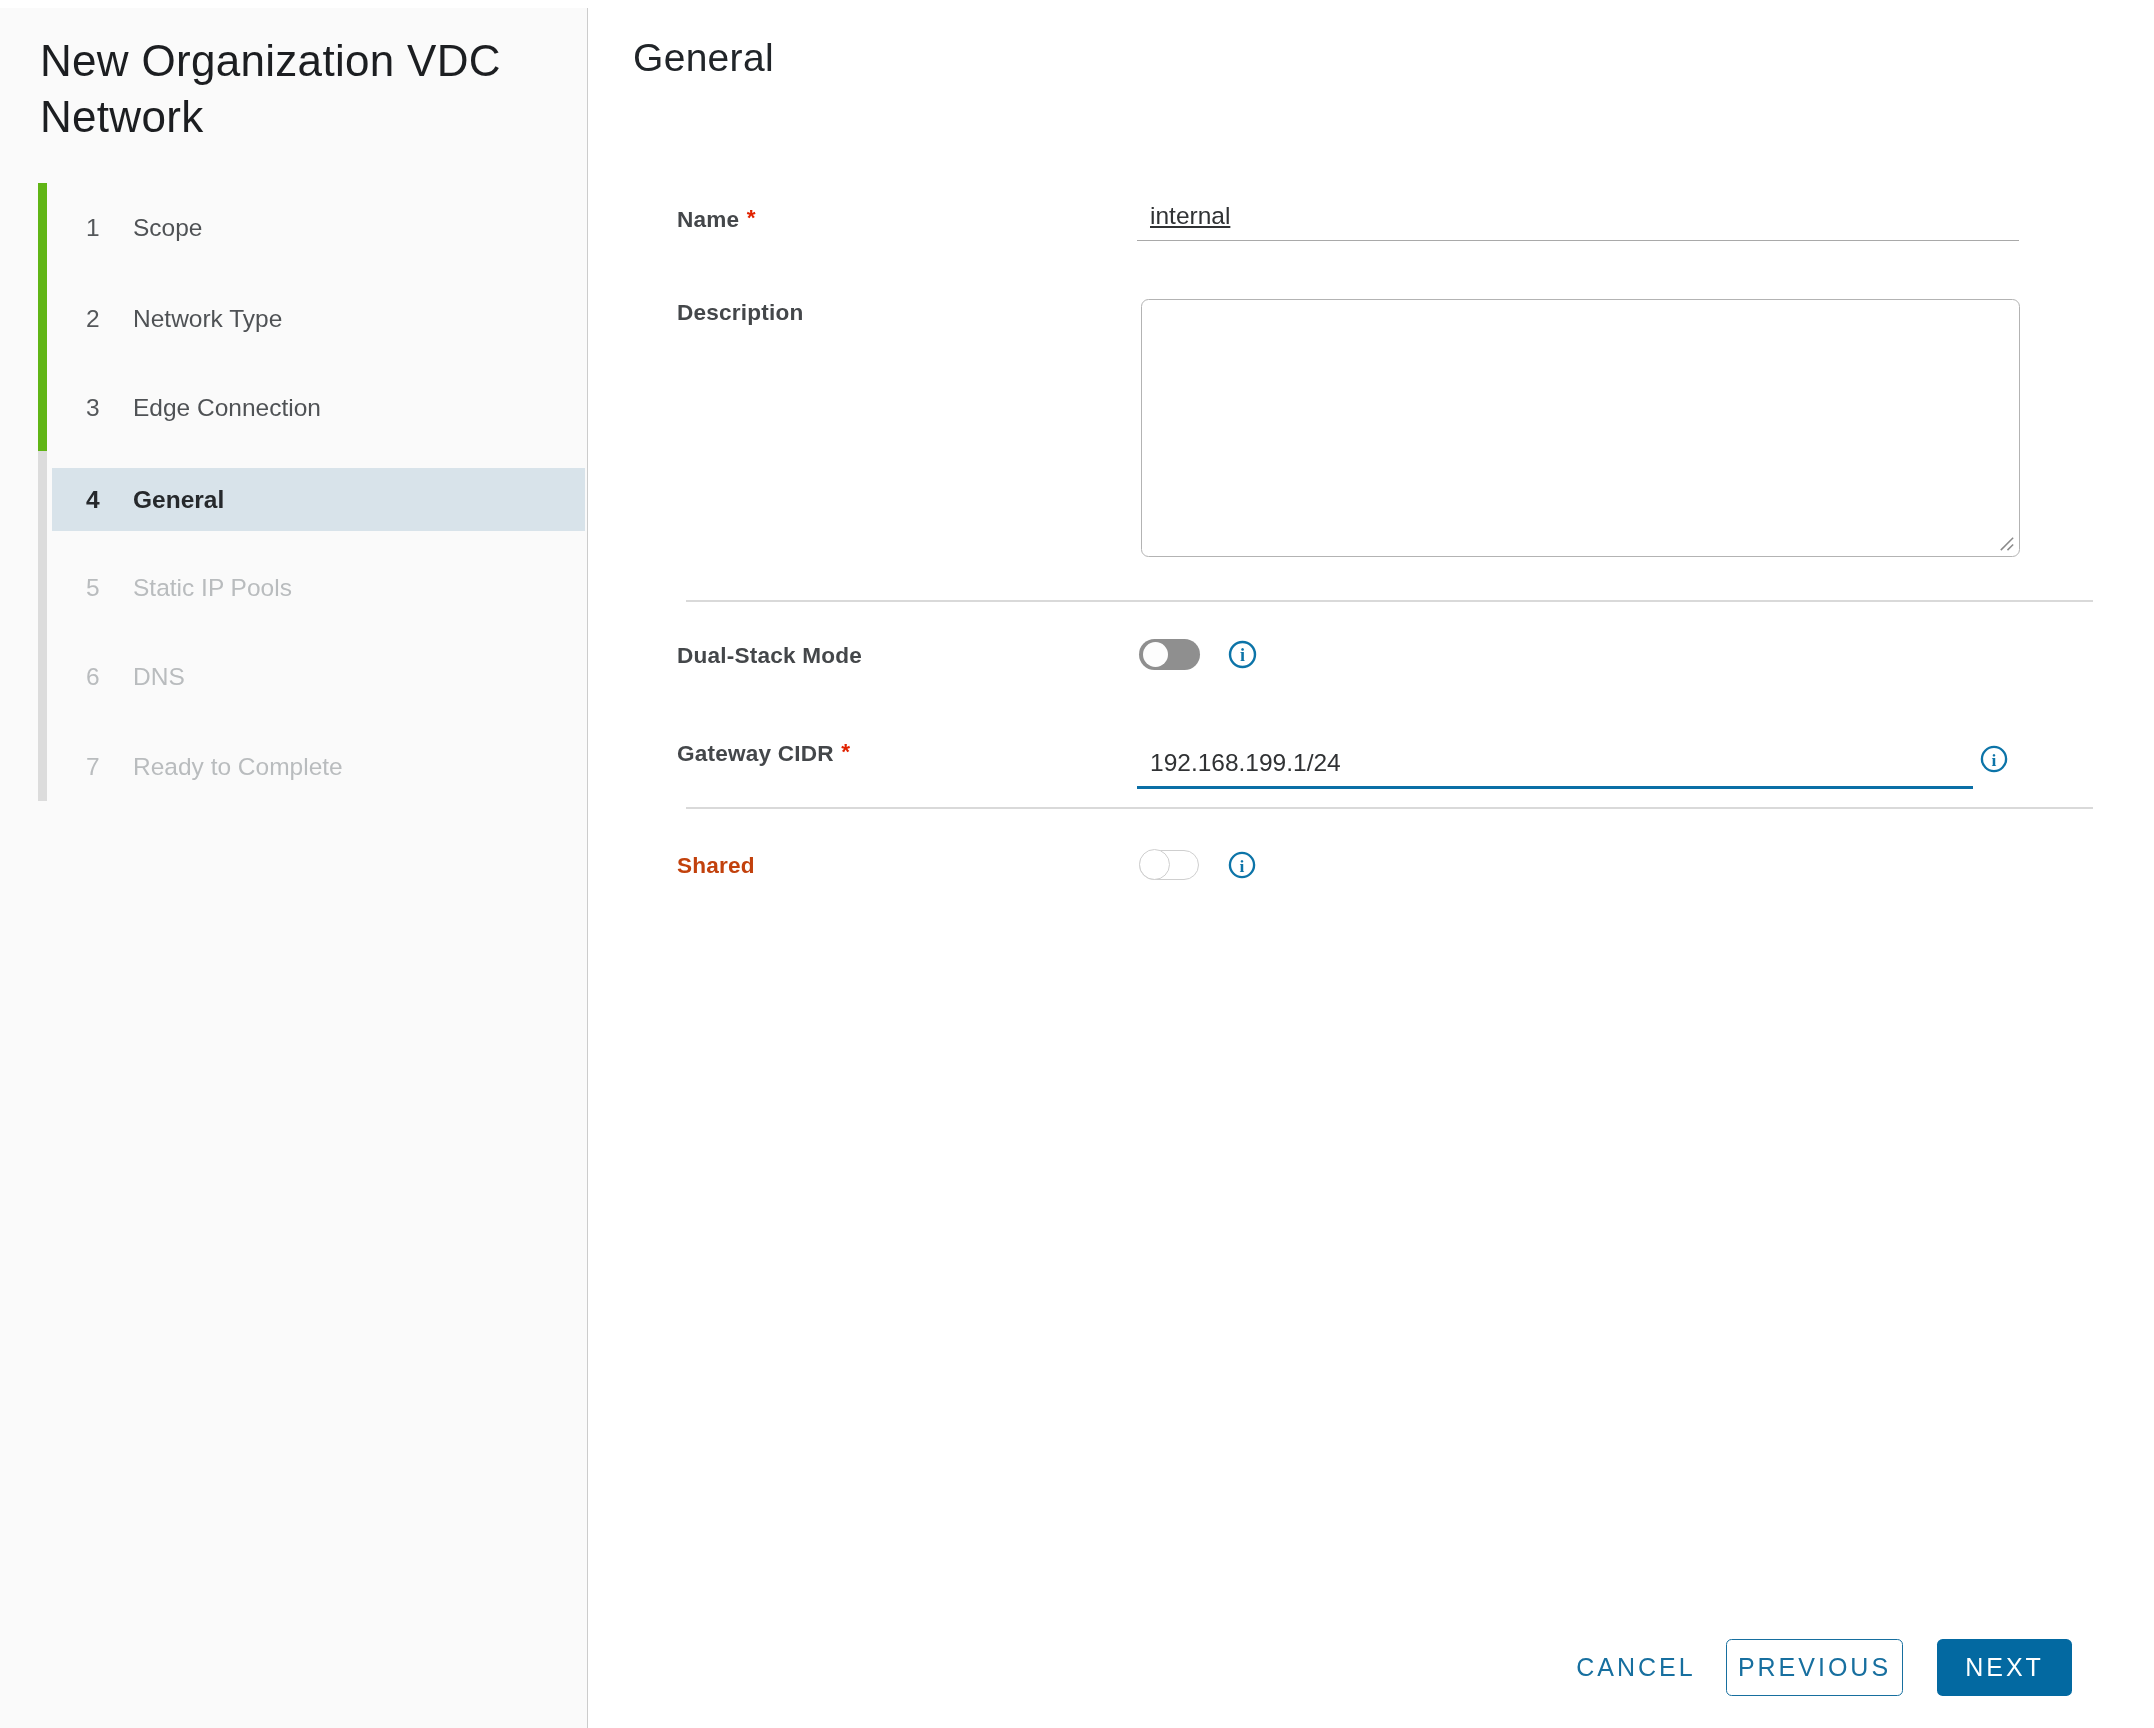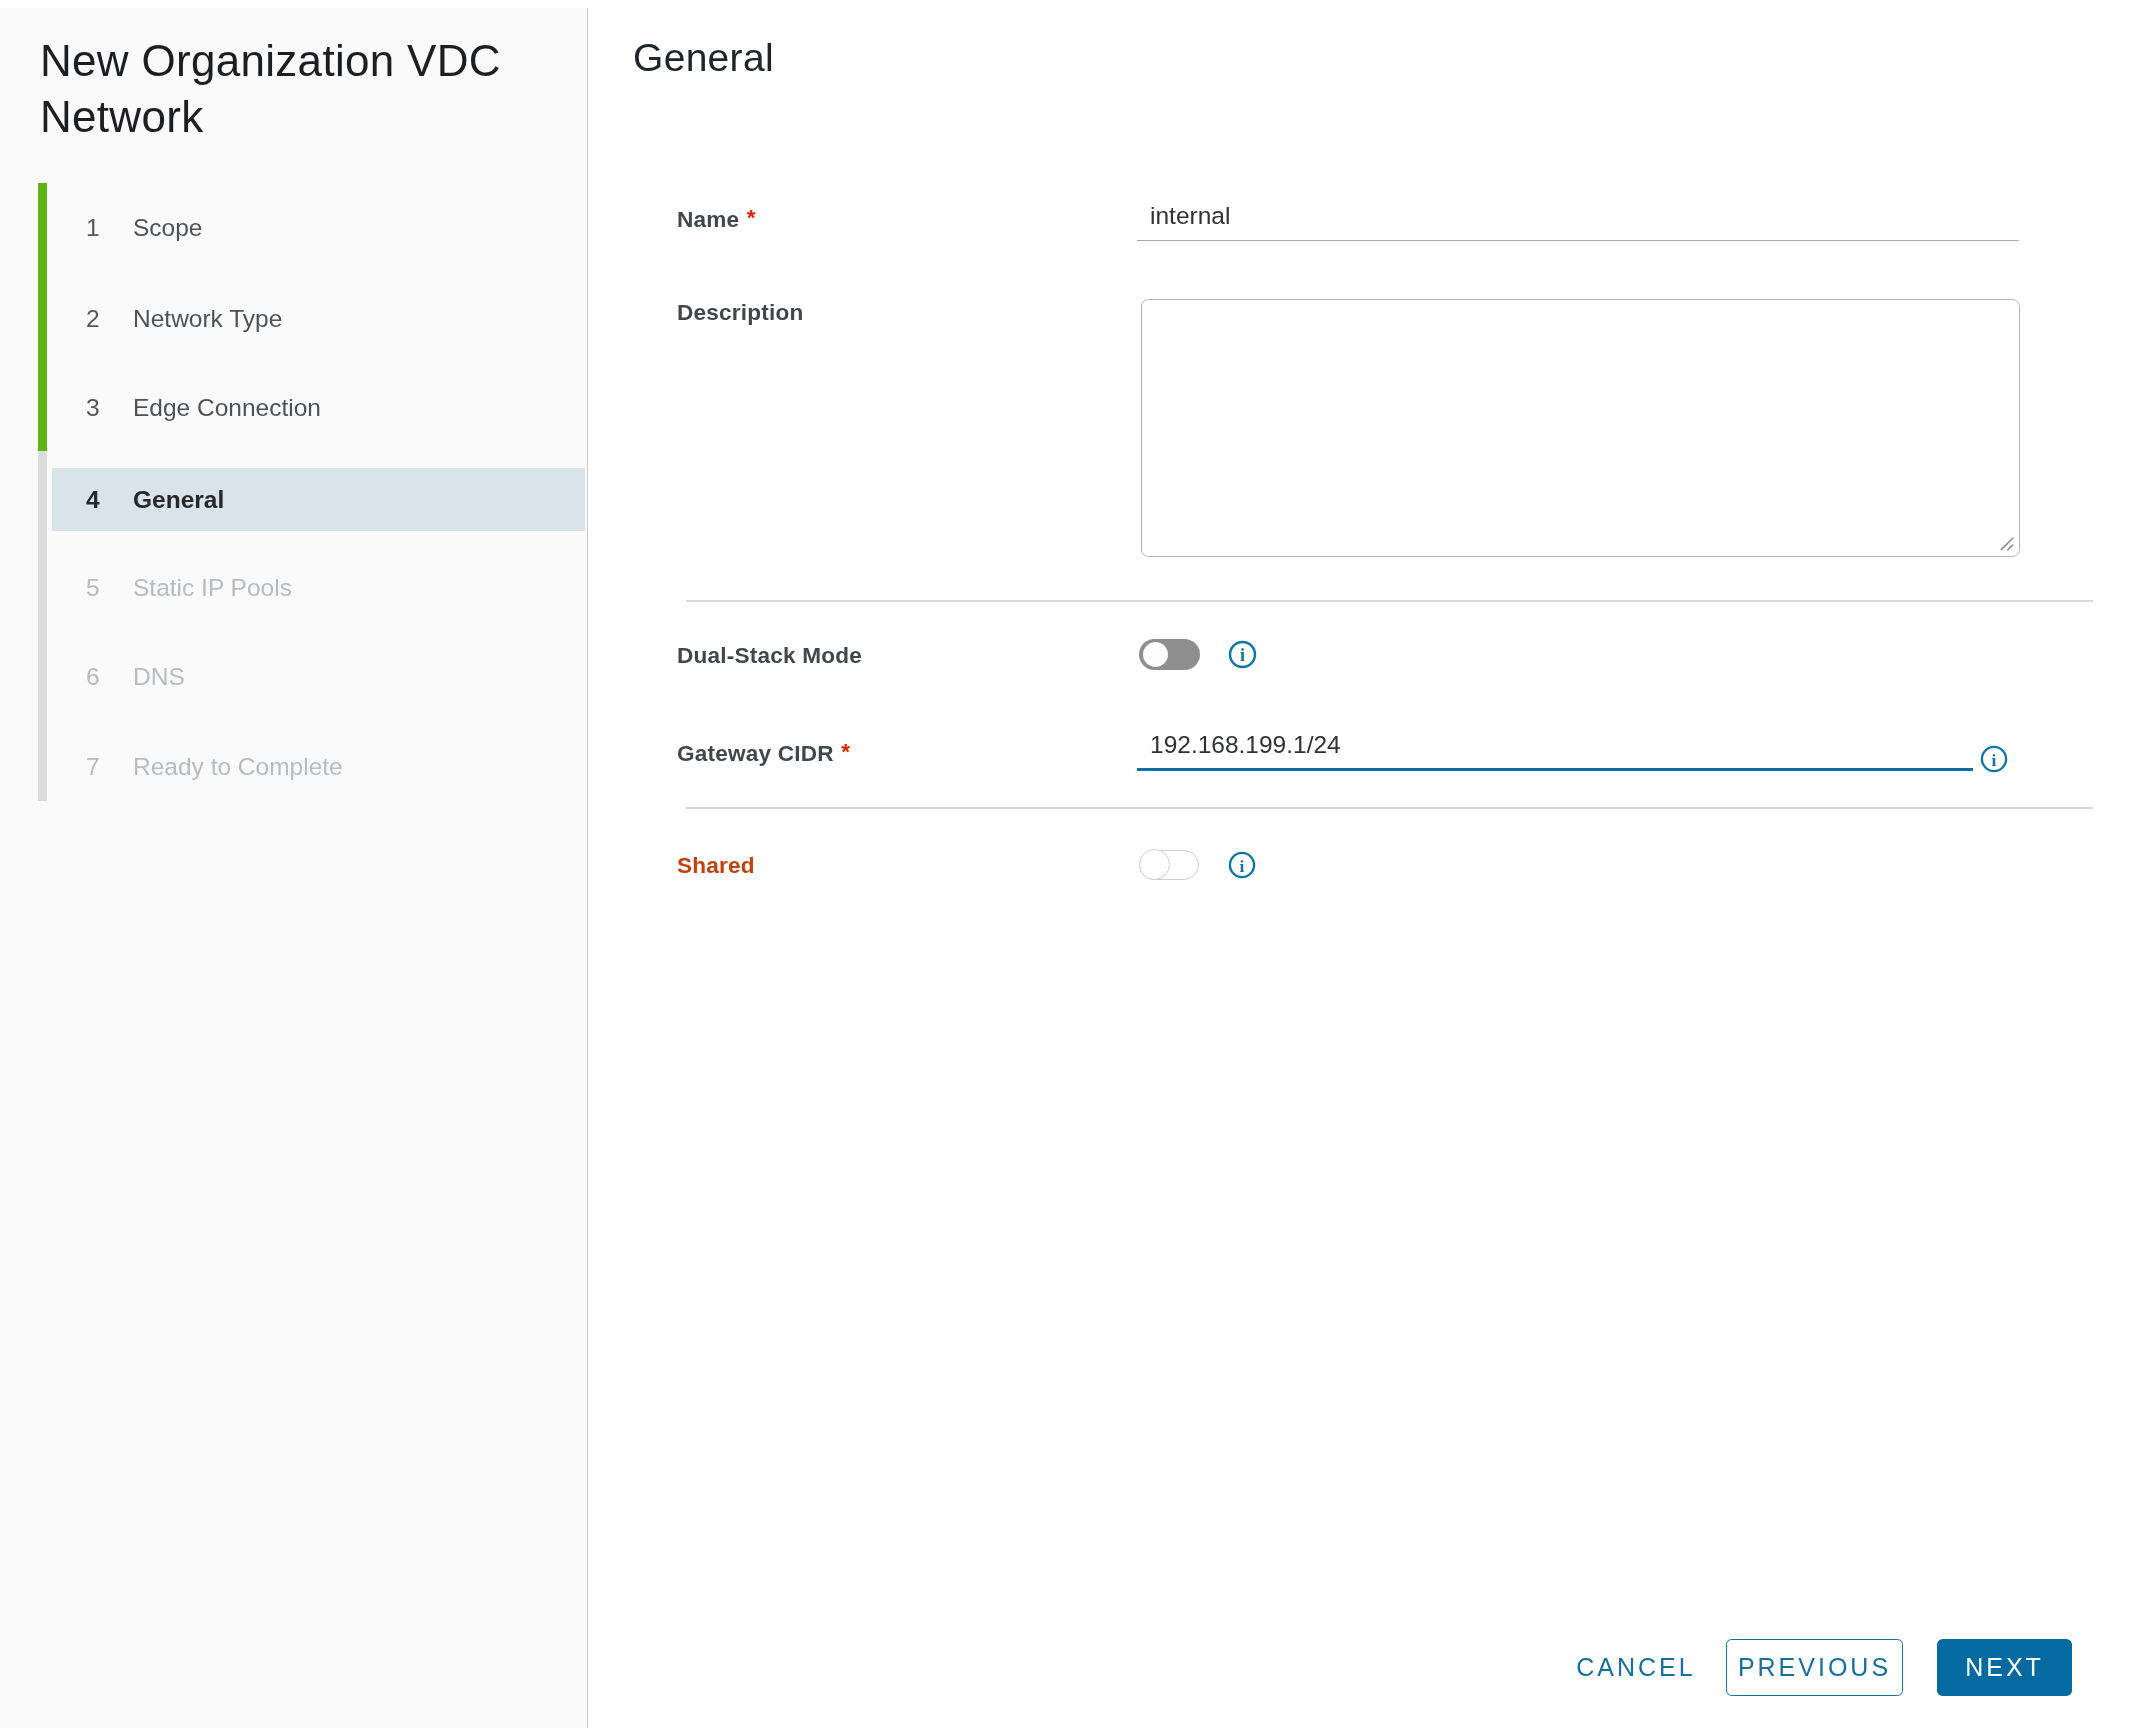--- a/index.html
+++ b/index.html
@@ -29,22 +29,22 @@
                   font-weight:400; color:#212529; letter-spacing:0.3px; }
 
   .form-label { position:absolute; left:677px; font-size:22.6px; font-weight:700;
                 color:#44474a; letter-spacing:0.2px; }
   .form-label.disabled { color:#c2410c; }
   .req { color:#e12200; font-size:22.6px; position:relative; top:-1.9px; margin-left:7.5px; font-weight:700; }
 
   .underline-input { position:absolute; background:transparent; border:none; outline:none;
                      font-family:"Liberation Sans", sans-serif; font-size:24.5px; color:#303234;
                      padding:0 0 5.6px 13px; }
-  .name-input { left:1137px; top:190px; width:882px; height:43px; border-bottom:1.9px solid #a9a9a9; }
-  .cidr-input { left:1137px; top:720px; width:836px; height:43px; border-bottom:3.8px solid #0a6fa6; }
+  .name-input { left:1137px; top:190px; width:882px; height:43px; border-bottom:1.9px solid #a9a9a9;text-decoration:underline; }
+  .cidr-input { left:1137px; top:738px; width:836px; height:43px; border-bottom:3.8px solid #0a6fa6; }
 
   .textarea-wrap { position:absolute; left:1141px; top:291px; width:879px; height:258px;
                    border:1.9px solid #b3b3b3; border-radius:7.5px; background:#fff; }
   .textarea-wrap textarea { width:100%; height:100%; border:none; outline:none; resize:none;
                    border-radius:7.5px; font-family:"Liberation Sans", sans-serif; font-size:24.5px;
                    color:#303234; padding:11.3px 15px; background:transparent; }
   .resize-glyph { position:absolute; right:2.8px; bottom:2.8px; width:19px; height:19px; pointer-events:none; }
 
   .divider { position:absolute; left:686px; width:1407px; height:1.9px; background:#d9d9d9; }
 

